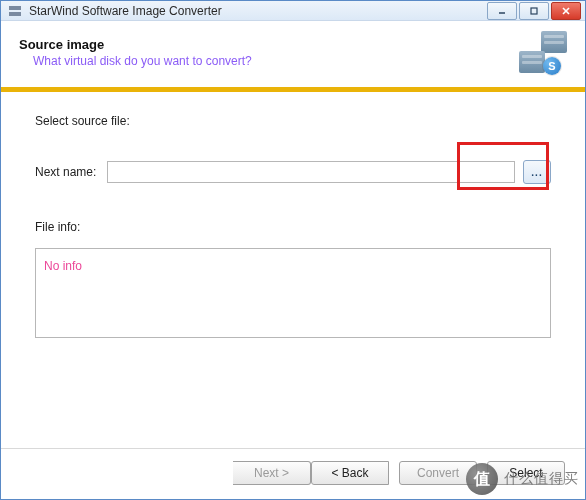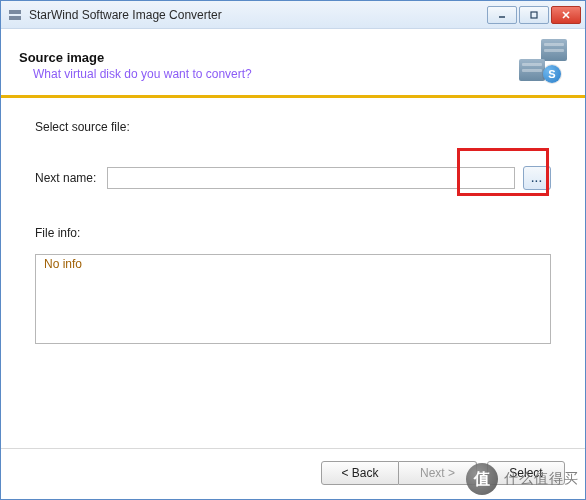--- a/index.html
+++ b/index.html
@@ -13,21 +13,21 @@
   }
   .window {
     width: 586px;
     height: 500px;
     border: 1px solid #5a8ac6;
     background: #fff;
     display: flex;
     flex-direction: column;
   }
   .titlebar {
-    height: 28px;
+    height: 20px;
     background: linear-gradient(#eef4fb, #dce9f7);
     border-bottom: 1px solid #c9d8ea;
     display: flex;
     align-items: center;
     padding: 0 4px 0 6px;
   }
   .titlebar .appicon {
     width: 16px; height: 16px;
     margin-right: 6px;
     display: inline-flex;
@@ -52,22 +52,22 @@
   }
   .winbtn.close {
     background: linear-gradient(#f07a6a, #d63b2a);
     border-color: #b23426;
     color: #fff;
     font-weight: bold;
   }
   .header {
     padding: 10px 18px 14px 18px;
     display: flex;
-    align-items: flex-end;
-    border-bottom: 3px solid #eab308;
+    align-items: center;
+    border-bottom: 5px solid #eab308;
   }
   .header-text { flex: 1; }
   .header-title {
     font-weight: bold;
     font-size: 13px;
     color: #111;
     margin-bottom: 2px;
   }
   .header-sub {
     font-size: 12px;
@@ -145,22 +145,22 @@
   .highlight-box {
     position: absolute;
     border: 3px solid #e02020;
     pointer-events: none;
   }
   .lbl-info { margin-bottom: 14px; }
   .info-box {
     border: 1px solid #b7b7b7;
     background: #fff;
     height: 90px;
-    padding: 2px 8px;
-    color: #a16207;
+    padding: 10px 8px;
+    color: #ec4899;
   }
   .footer {
     border-top: 1px solid #d9d9d9;
     padding: 12px 20px 14px 20px;
     display: flex;
     justify-content: flex-end;
     gap: 10px;
     position: relative;
   }
   .navgroup { display: flex; }
@@ -259,23 +259,24 @@
     </div>
 
     <div class="lbl-info">File info:</div>
     <div class="info-box">
       <span>No info</span>
     </div>
   </div>
 
   <div class="footer">
     <div class="navgroup">
+      <button class="btn next disabled">Next &gt;</button>
       <button class="btn back">&lt; Back</button>
-      <button class="btn next disabled">Next &gt;</button>
-    </div>
+    </div>
+    <button class="btn disabled">Convert</button>
     <button class="btn">Select</button>
 
     <div class="watermark">
       <div class="wm-circle">值</div>
       <div class="wm-text">什么值得买</div>
     </div>
   </div>
 
 </div>
 

